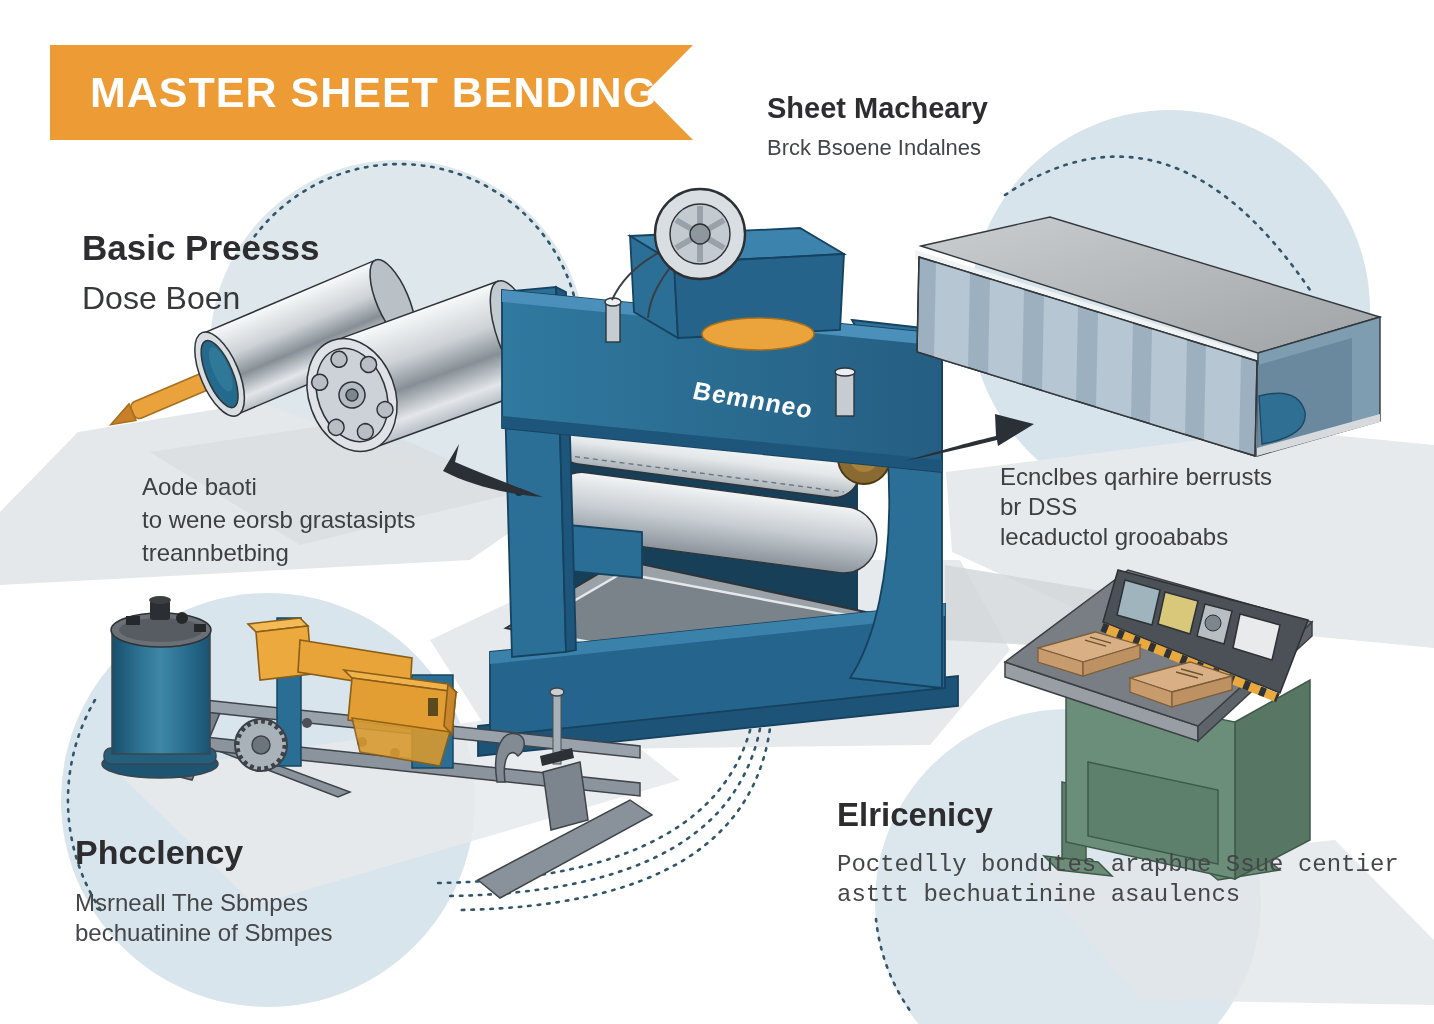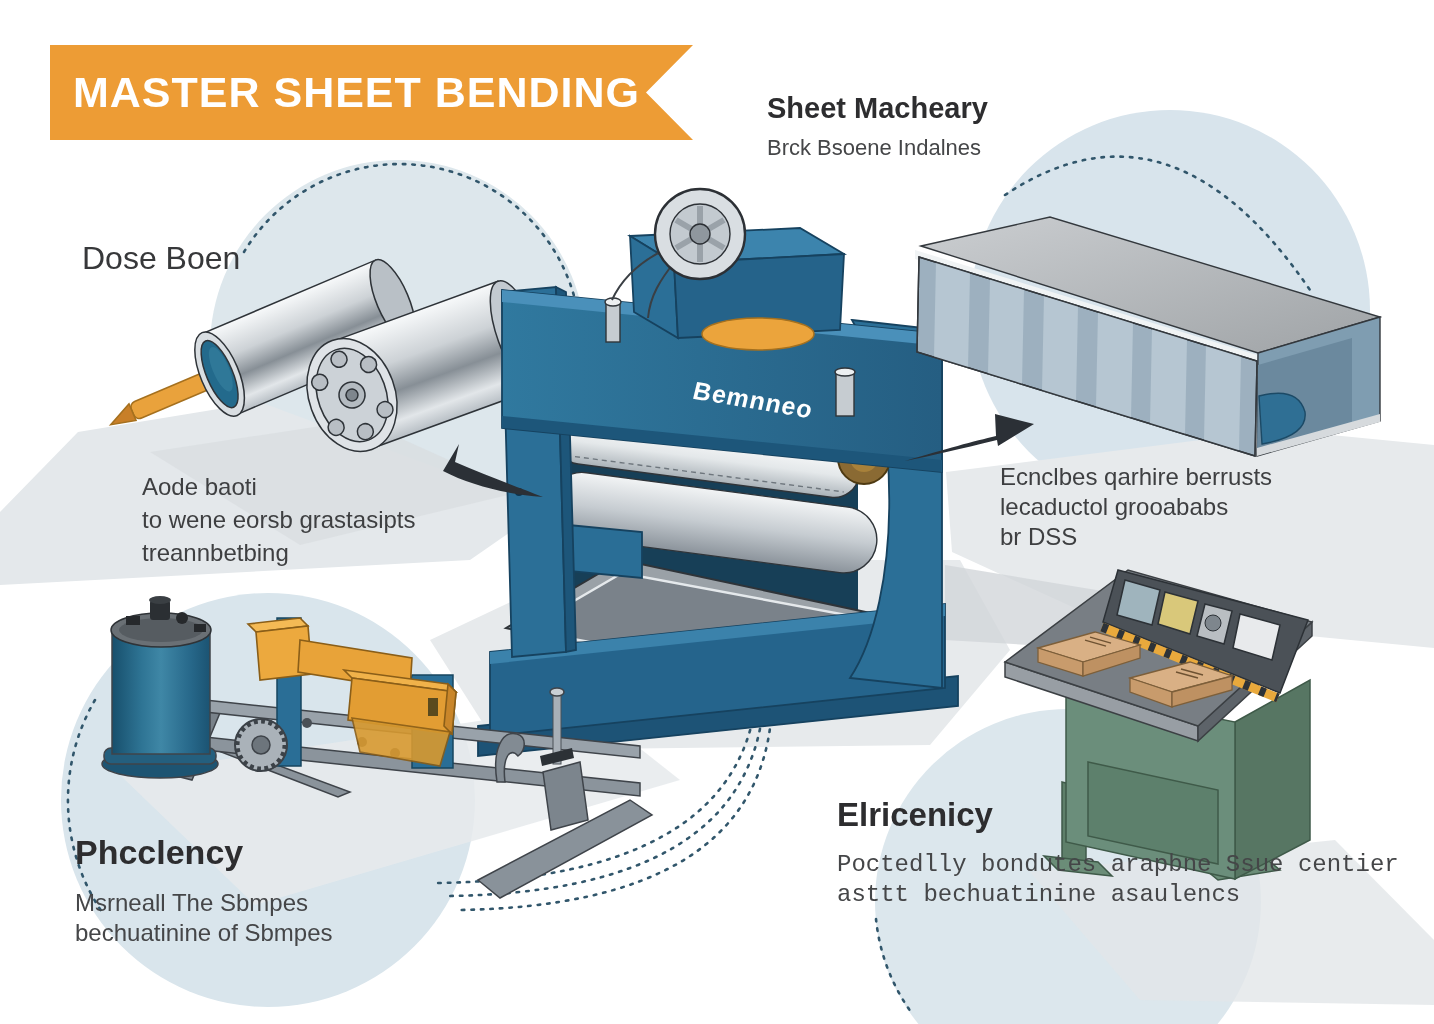--- a/index.html
+++ b/index.html
@@ -6,21 +6,21 @@
   body{
     width:1434px;height:1024px;position:relative;overflow:hidden;
     background:#ffffff;font-family:"Liberation Sans","DejaVu Sans",sans-serif;
   }
   #scene{position:absolute;left:0;top:0;width:1434px;height:1024px;}
   .txt{position:absolute;}
   .banner{
     position:absolute;left:50px;top:45px;width:643px;height:95px;
     background:var(--banner-orange,#ED9C35);
     clip-path:polygon(0 0,100% 0,calc(100% - 47px) 50%,100% 100%,0 100%);
-    display:flex;align-items:center;justify-content:center;
+    display:flex;align-items:center;justify-content:flex-start;
   }
   .banner h1{
     margin:0;padding:0 70px 0 40px;color:#ffffff;font-size:43px;font-weight:700;
     letter-spacing:1px;white-space:nowrap;
   }
   h3.hd{margin:0;color:var(--heading-dark,#2D2D2F);font-weight:700;}
   .body-line{color:var(--body-gray,#454648);}
   .blk-machinery{left:767px;top:92px;}
   .blk-machinery h3{font-size:29px;}
   .blk-machinery .body-line{font-size:22px;line-height:30px;}
@@ -314,33 +314,34 @@
 <div class="banner">
   <h1>MASTER SHEET BENDING</h1>
 </div>
 
 <div class="txt blk-machinery">
   <h3 class="hd">Sheet Macheary</h3>
   <div class="body-line first">Brck Bsoene Indalnes</div>
 </div>
 
 <div class="txt blk-basic">
+  <h3 class="hd">Basic Preesss</h3>
   <div class="sub">Dose Boen</div>
 </div>
 
 <div class="txt blk-pressnote">
   <div>Aode baoti</div>
   <div>to wene eorsb grastasipts</div>
   <div>treannbetbing</div>
 </div>
 
 <div class="txt blk-outputnote">
   <div>Ecnclbes qarhire berrusts</div>
+  <div>br DSS</div>
   <div>lecaductol grooababs</div>
-  <div>br DSS</div>
 </div>
 
 <div class="txt blk-effl">
   <h3 class="hd">Phcclency</h3>
   <div class="body-line first">Msrneall The Sbmpes</div>
   <div class="body-line">bechuatinine of Sbmpes</div>
 </div>
 
 <div class="txt blk-effr">
   <h3 class="hd">Elricenicy</h3>

